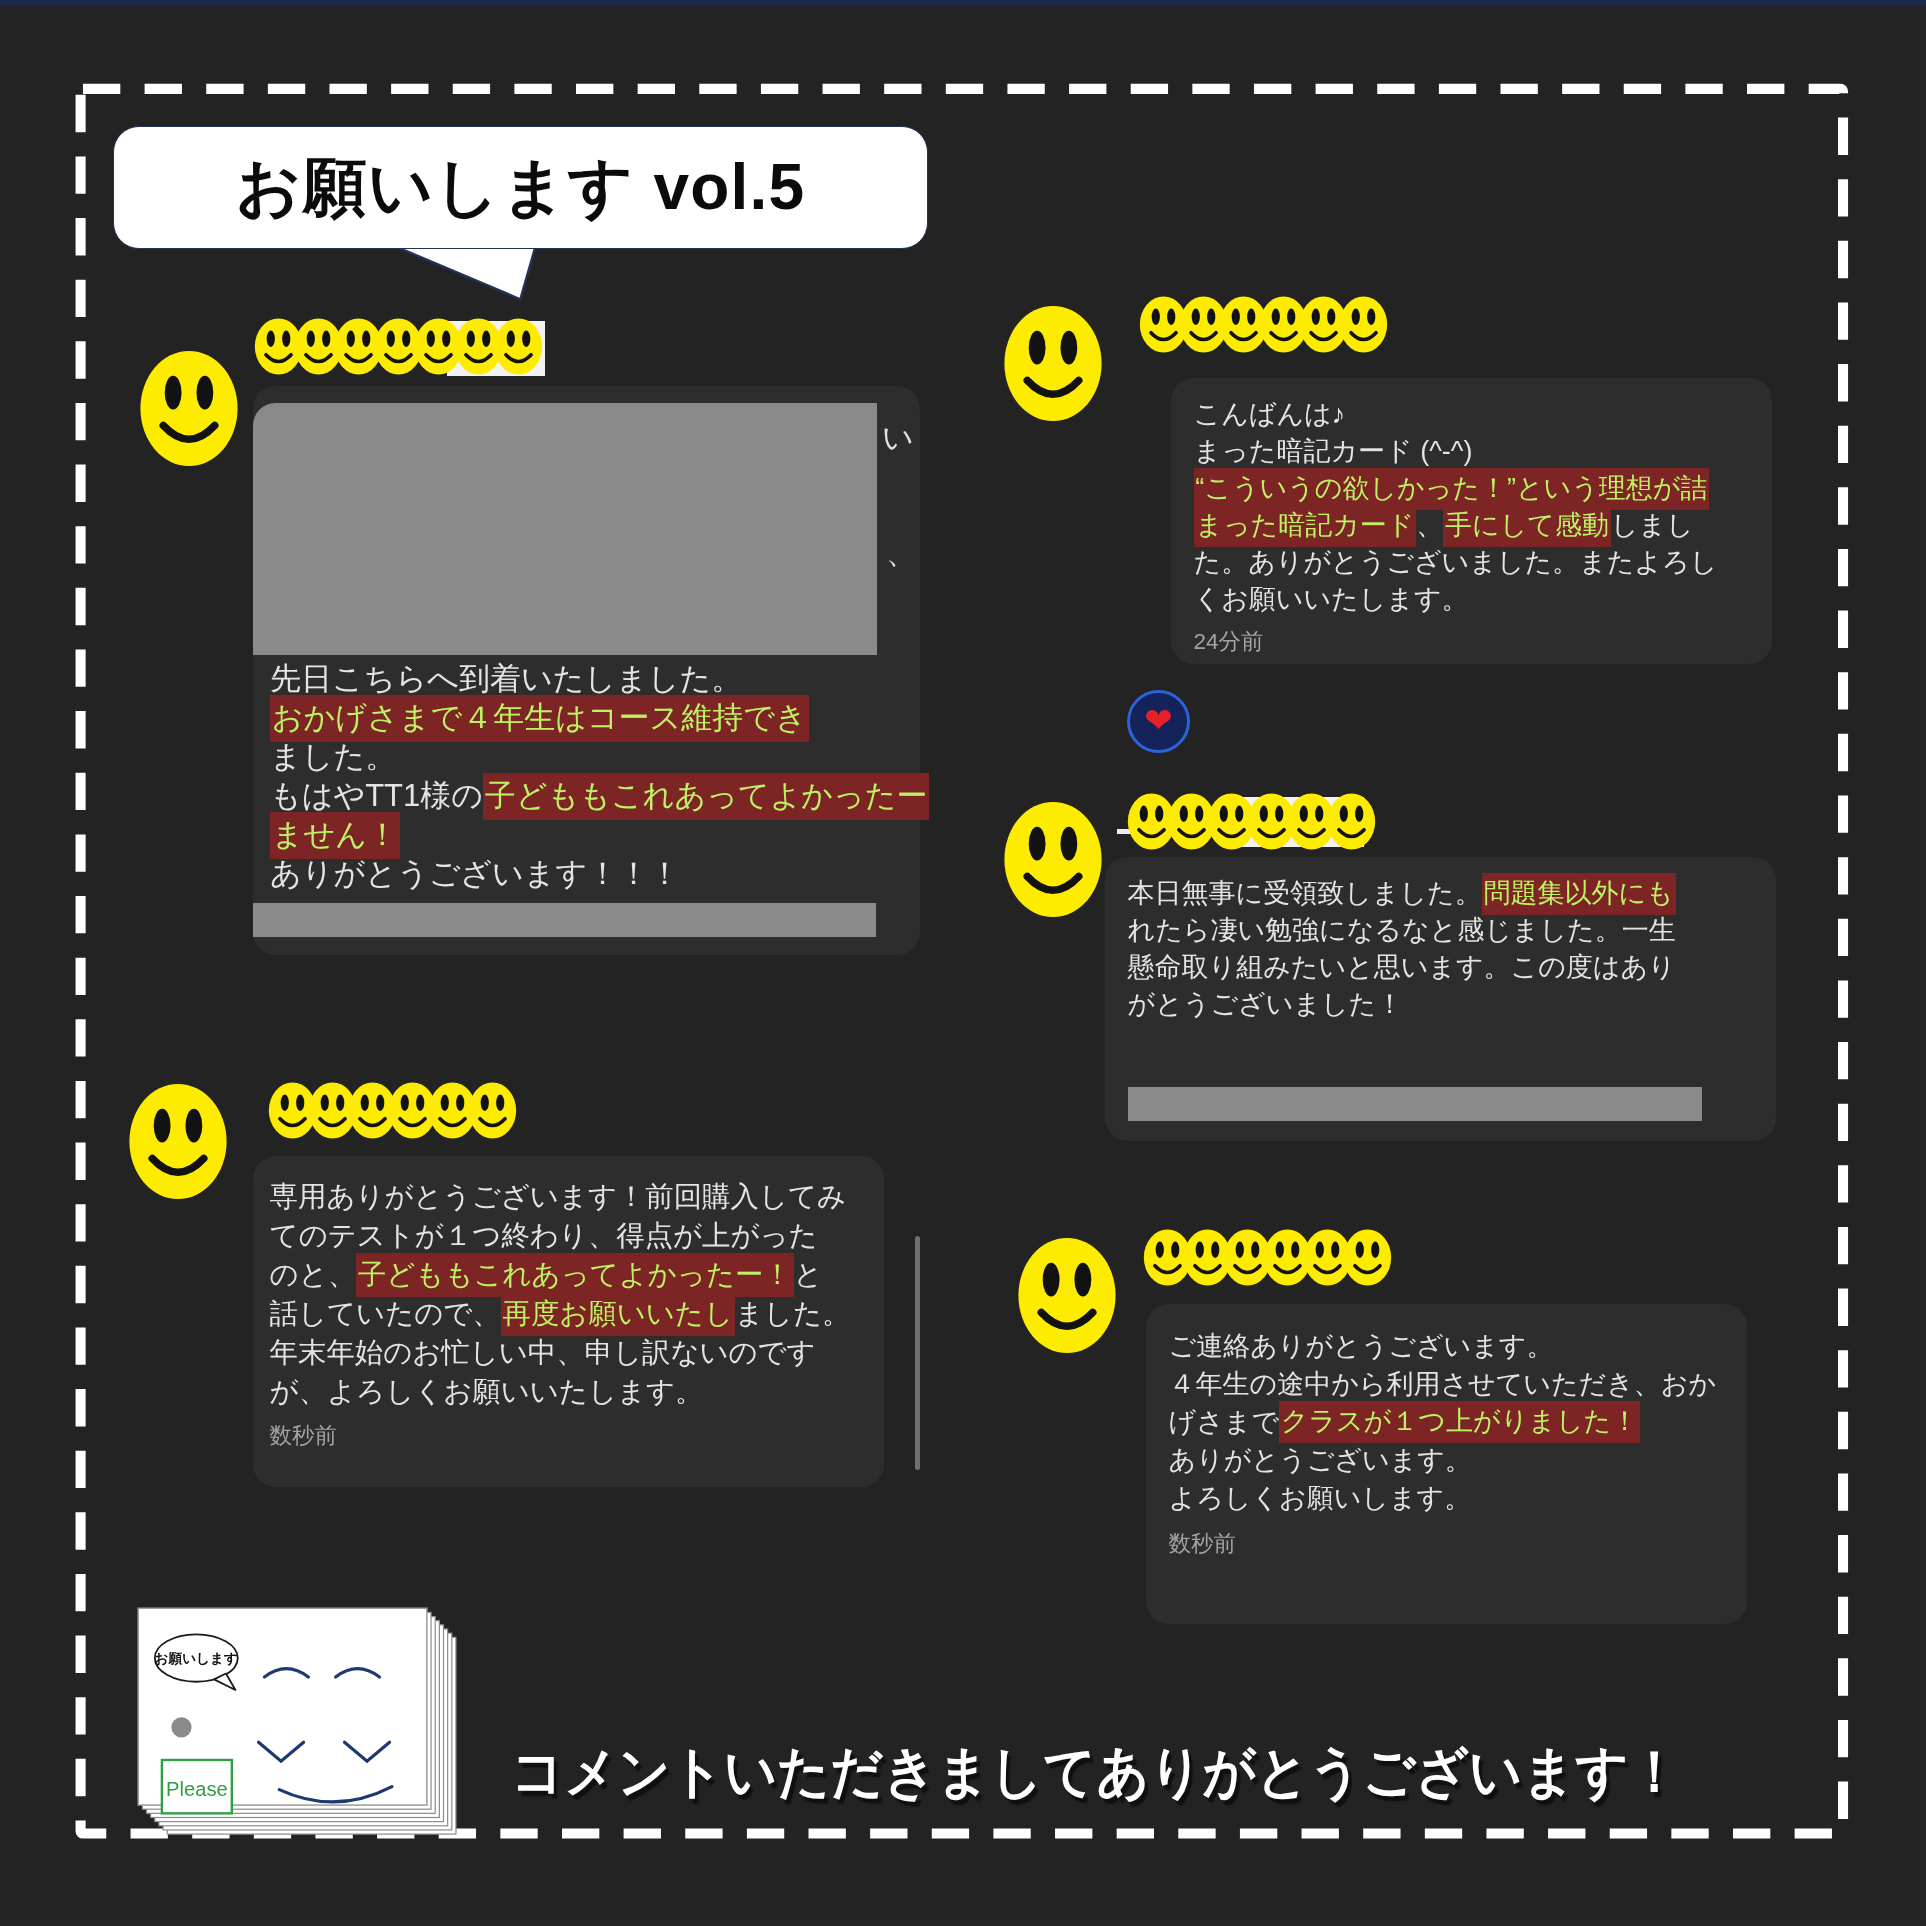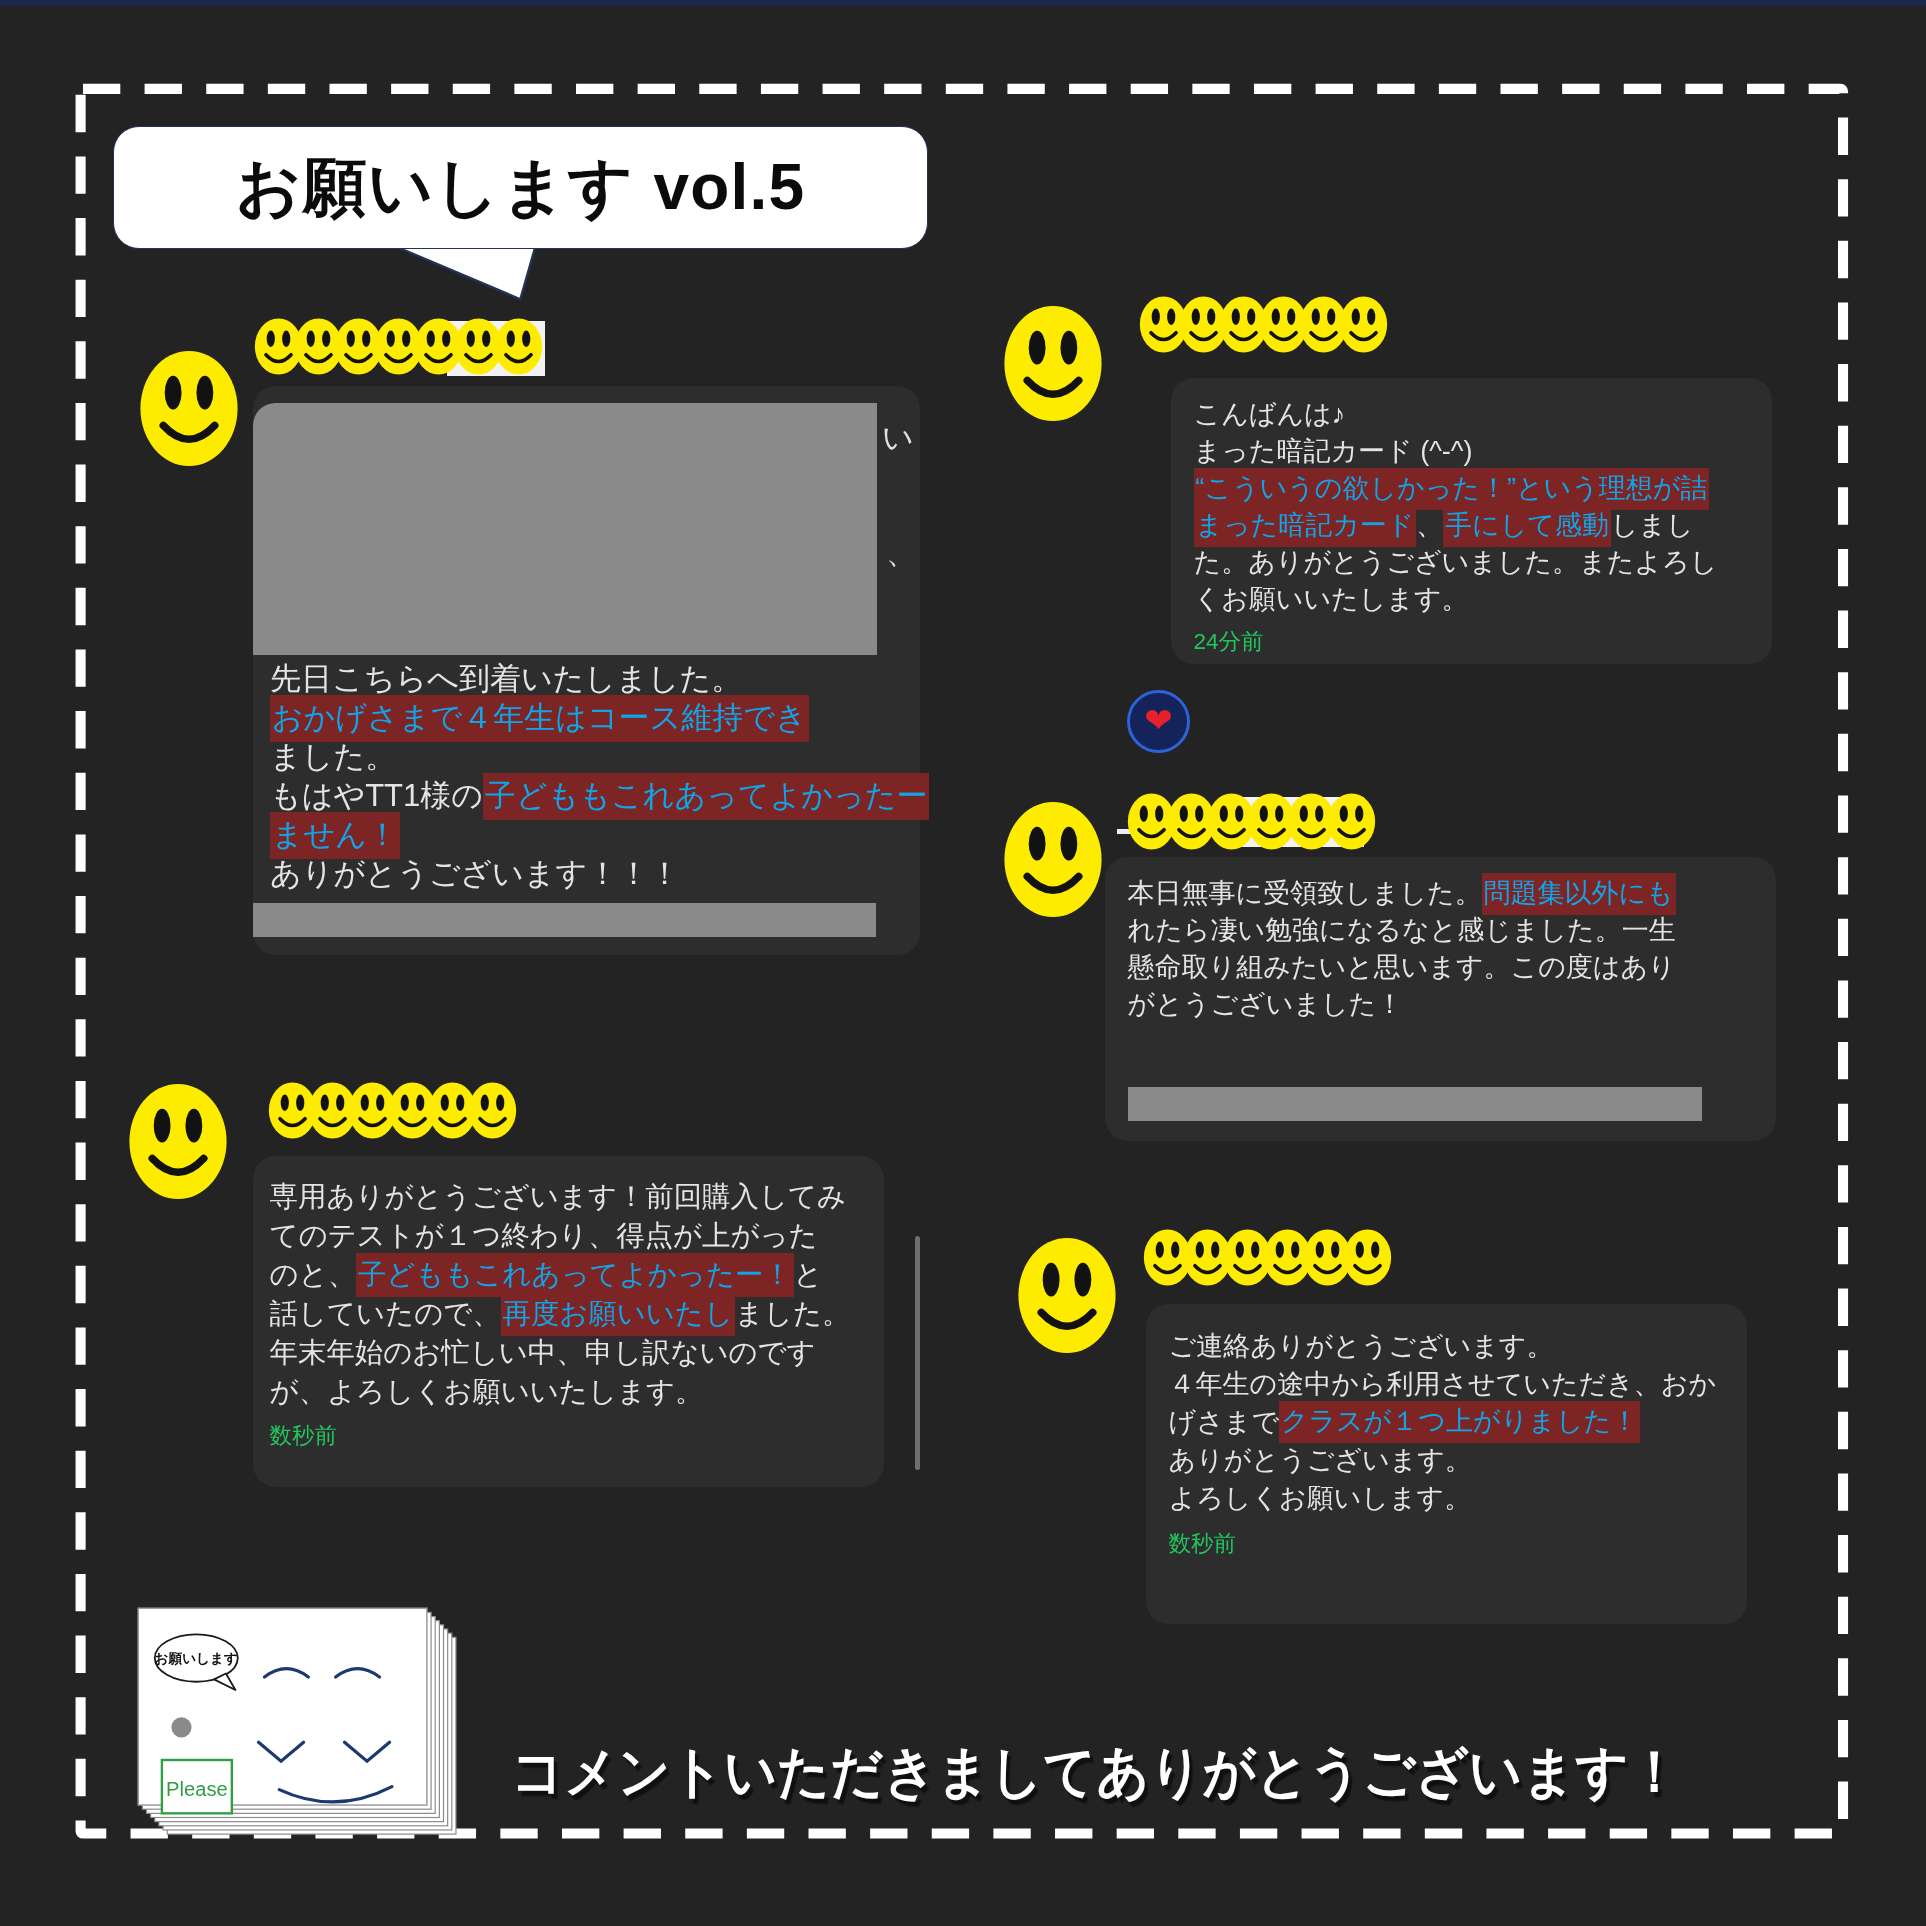--- a/index.html
+++ b/index.html
@@ -32,22 +32,22 @@
   .avatar svg{width:100%;height:100%}
   .smilies{display:flex;z-index:3}
   .smilies svg{width:49px;height:57px;margin-left:-9px}
   .smilies svg:first-child{margin-left:0}
   .remnant{background:#f2f2f2;z-index:1}
 
   
   .msg-box{position:absolute;background:#2d2d2d;border-radius:22.5px}
   .lines{position:absolute;color:#e4e4e4}
   .line{white-space:nowrap}
-  .hl{background:#7d2424;color:#0ea5e9;padding:5.3px 1.8px 6.5px 1.8px}
-  .ts{position:absolute;color:#22c55e}
+  .hl{background:#7d2424;color:#bef264;padding:5.3px 1.8px 6.5px 1.8px}
+  .ts{position:absolute;color:#a3a3a3}
   .redact{position:absolute;background:#8a8a8a}
   .peek{position:absolute;color:#e0e0e0}
 
   
   #r0-avatar{left:138px;top:350px}
   #r0-smilies{left:254px;top:318px}
   #r0-remnant{left:447px;top:321px;width:98px;height:55px}
   #r0-box{left:253px;top:386px;width:667px;height:569px}
   #r0-box .redact-top{left:0;top:16.6px;width:624px;height:252px;border-top-left-radius:22.5px}
   #r0-box .peek-1{left:629px;top:31px;font-size:31px}

